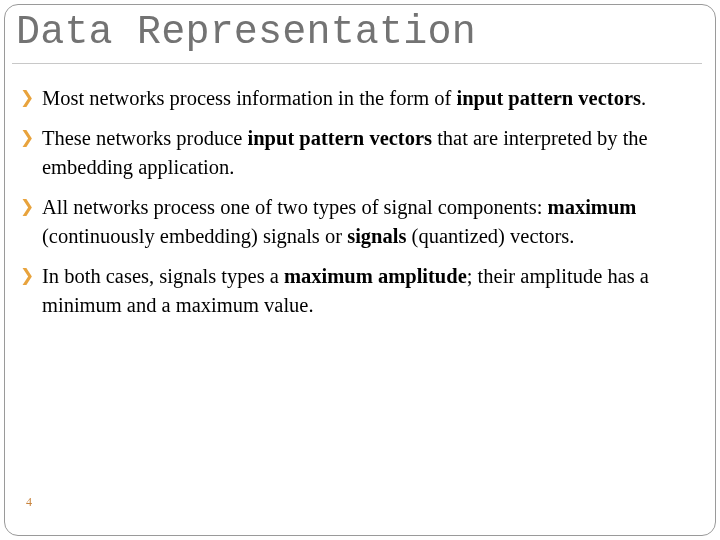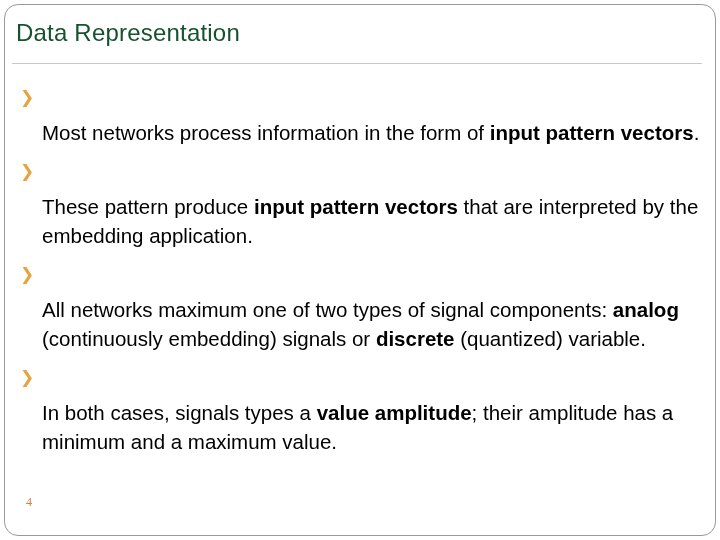--- a/index.html
+++ b/index.html
@@ -30,24 +30,24 @@
     box-sizing: border-box;
     border: 1px solid #9a9a9a;
     border-radius: 14px;
     pointer-events: none;
   }
   .title {
     position: absolute;
     left: 16px;
     top: 14px;
     width: 660px;
-    font-family: Liberation Sans, sans-serif;
-    font-size: 24px;
+    font-family: Liberation Mono, monospace;
+    font-size: 40px;
     line-height: 38px;
-    color: #14532d;
+    color: #737373;
     letter-spacing: 0.2px;
   }
   .title-underline {
     position: absolute;
     left: 12px;
     top: 63px;
     width: 690px;
     height: 1px;
     background: #c8c8c8;
   }
@@ -68,25 +68,24 @@
     color: #e8a33d;
     font-family: "DejaVu Sans", sans-serif;
     font-size: 17px;
     line-height: 27px;
     text-align: left;
     padding-left: 2px;
     box-sizing: border-box;
   }
   .bullet-text {
     flex: 1 1 auto;
-    font-family: Liberation Sans, sans-serif;
+    font-family: Liberation Serif, serif;
     font-size: 20.5px;
     line-height: 29px;
     color: #000000;
-    margin-top: 34px;
   }
   .bullet-text b {
     font-weight: bold;
   }
   .page-number {
     position: absolute;
     left: 26px;
     bottom: 30px;
     font-family: "Liberation Serif", serif;
     font-size: 12px;
@@ -105,30 +104,30 @@
 
   <div class="body">
 
     <div class="bullet-row">
       <span class="bullet-mark">❯</span>
       <span class="bullet-text"><span>Most networks process information in the form of </span><b>input pattern vectors</b><span>.</span></span>
     </div>
 
     <div class="bullet-row">
       <span class="bullet-mark">❯</span>
-      <span class="bullet-text"><span>These pattern produce </span><b>input pattern vectors</b><span> that are interpreted by the embedding application.</span></span>
+      <span class="bullet-text"><span>These networks produce </span><b>input pattern vectors</b><span> that are interpreted by the embedding application.</span></span>
     </div>
 
     <div class="bullet-row">
       <span class="bullet-mark">❯</span>
-      <span class="bullet-text"><span>All networks maximum one of two types of signal components: </span><b>analog</b><span> (continuously embedding) signals or </span><b>discrete</b><span> (quantized) variable.</span></span>
+      <span class="bullet-text"><span>All networks process one of two types of signal components: </span><b>maximum</b><span> (continuously embedding) signals or </span><b>signals</b><span> (quantized) vectors.</span></span>
     </div>
 
     <div class="bullet-row">
       <span class="bullet-mark">❯</span>
-      <span class="bullet-text"><span>In both cases, signals types a </span><b>value amplitude</b><span>; their amplitude has a minimum and a maximum value.</span></span>
+      <span class="bullet-text"><span>In both cases, signals types a </span><b>maximum amplitude</b><span>; their amplitude has a minimum and a maximum value.</span></span>
     </div>
 
   </div>
 
   <div class="page-number">4</div>
 
 </div>
 
 </body></html>

